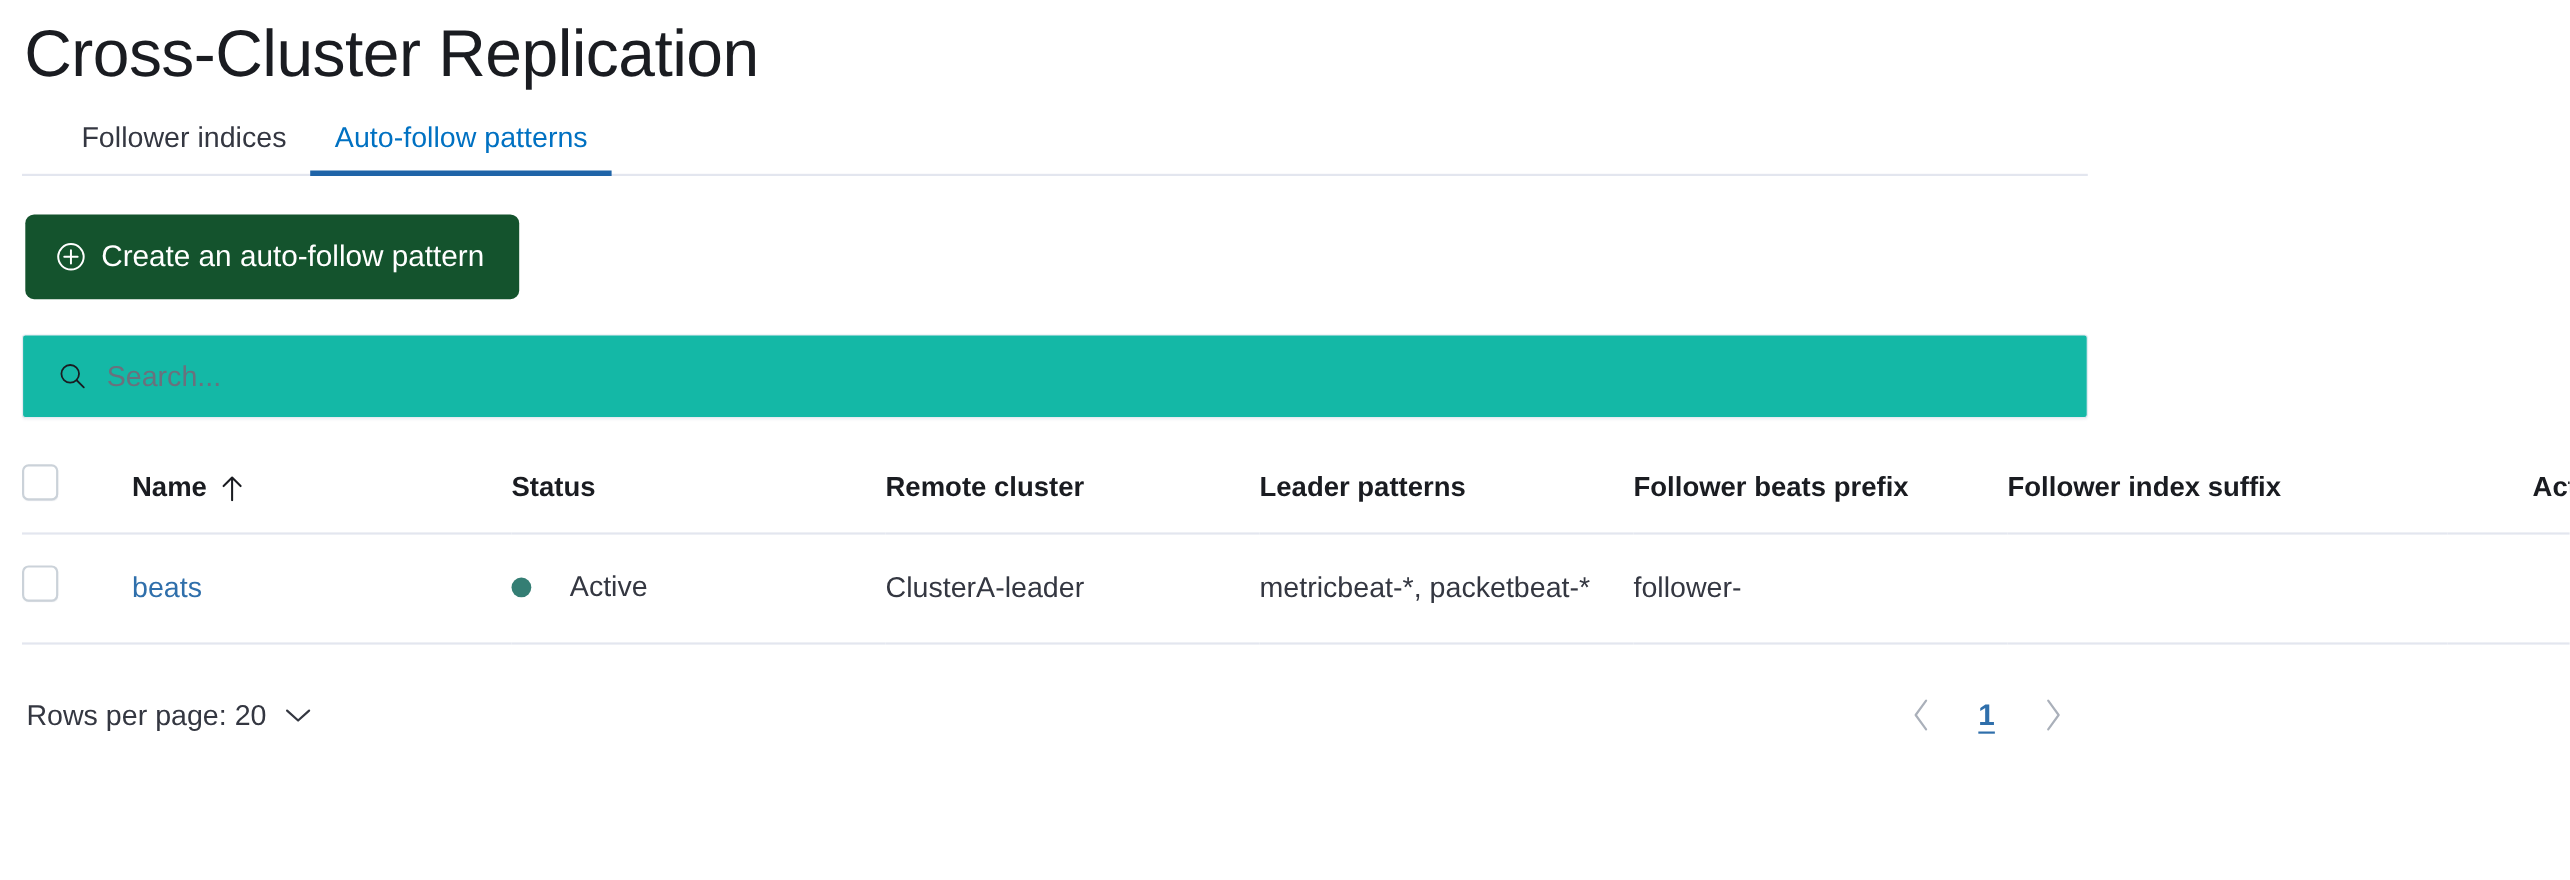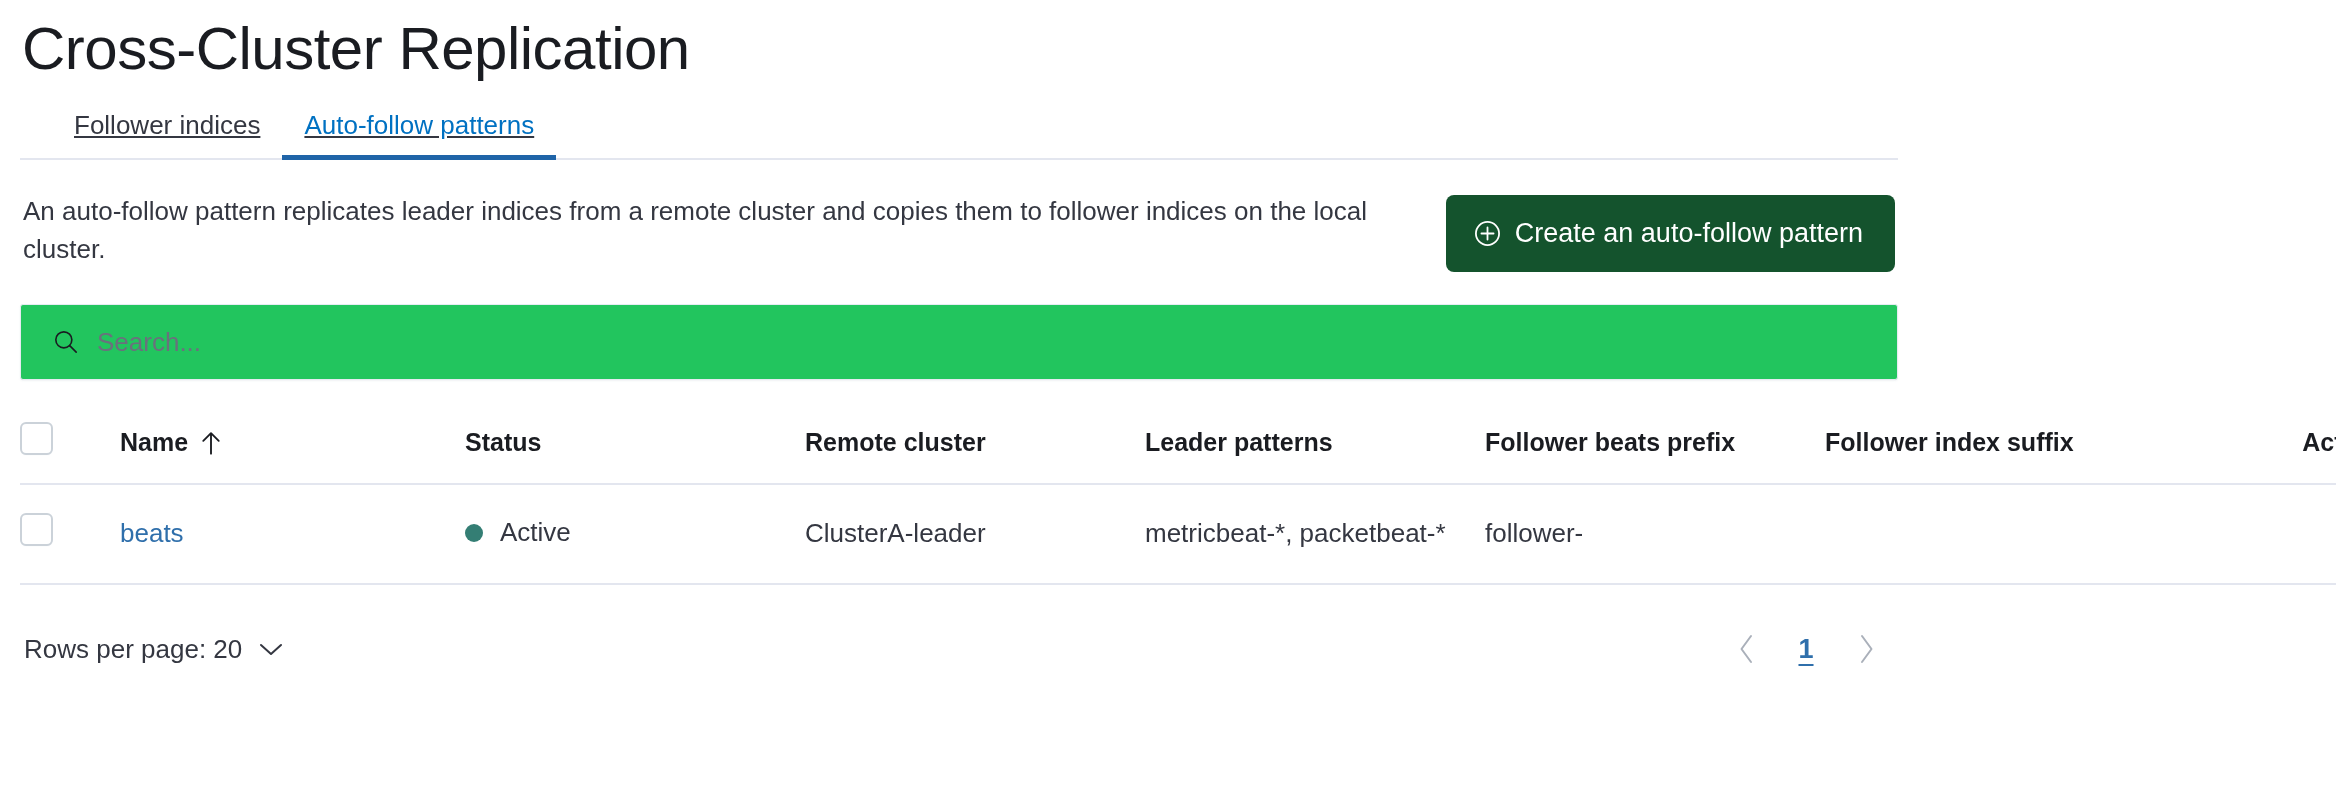--- a/index.html
+++ b/index.html
@@ -36,21 +36,20 @@
     padding-left: 2px;
   }
 
   
   .tabs {
     margin-top: 30px;
     display: flex;
     align-items: flex-end;
     border-bottom: 2px solid #e3e6ef;
     padding-left: 2px;
-    text-decoration: underline;
   }
   .tab {
     font-size: 26px;
     line-height: 1;
     padding: 0 22px 20px 22px;
     color: #343741;
     position: relative;
     cursor: pointer;
     white-space: nowrap;
   }
@@ -103,21 +102,21 @@
     width: 27px;
     height: 27px;
     flex: none;
     display: block;
   }
 
   
   .search-wrap {
     margin-top: 32px;
     height: 76px;
-    background: #22c55e;
+    background: #14b8a6;
     border: 1px solid #e6ebf2;
     border-radius: 3px;
     box-shadow: 0 1px 1px -1px rgba(152,162,179,0.2), 0 1px 2px rgba(152,162,179,0.12);
     display: flex;
     align-items: center;
     padding: 0 22px;
     box-sizing: border-box;
   }
   .search-wrap .mag {
     width: 26px;
@@ -196,21 +195,21 @@
 
   .row-link {
     color: #2f6fab;
     text-decoration: none;
     cursor: pointer;
   }
 
   .status-cell {
     display: inline-flex;
     align-items: center;
-    gap: 17px;
+    gap: 35px;
   }
   .status-dot {
     width: 18px; height: 18px;
     border-radius: 50%;
     background: #347e74;
     flex: none;
     display: inline-block;
   }
 
   .leader-patterns { line-height: 1.42; }
@@ -271,21 +270,20 @@
 <div class="page">
 
   <h1 class="page-title">Cross-Cluster Replication</h1>
 
   <div class="tabs">
     <div class="tab">Follower indices</div>
     <div class="tab active">Auto-follow patterns</div>
   </div>
 
   <div class="intro-row">
-    <div class="intro-text">An auto-follow pattern replicates leader indices from a remote cluster and copies them to follower indices on the local cluster.</div>
     <button class="create-button">
       <svg class="plus-circle" viewBox="0 0 24 24">
         <circle cx="12" cy="12" r="10.3" fill="none" stroke="#ffffff" stroke-width="1.6"></circle>
         <path d="M12 6.6 V17.4 M6.6 12 H17.4" stroke="#ffffff" stroke-width="1.6" stroke-linecap="round"></path>
       </svg>
       <span>Create an auto-follow pattern</span>
     </button>
   </div>
 
   <div class="search-wrap">

